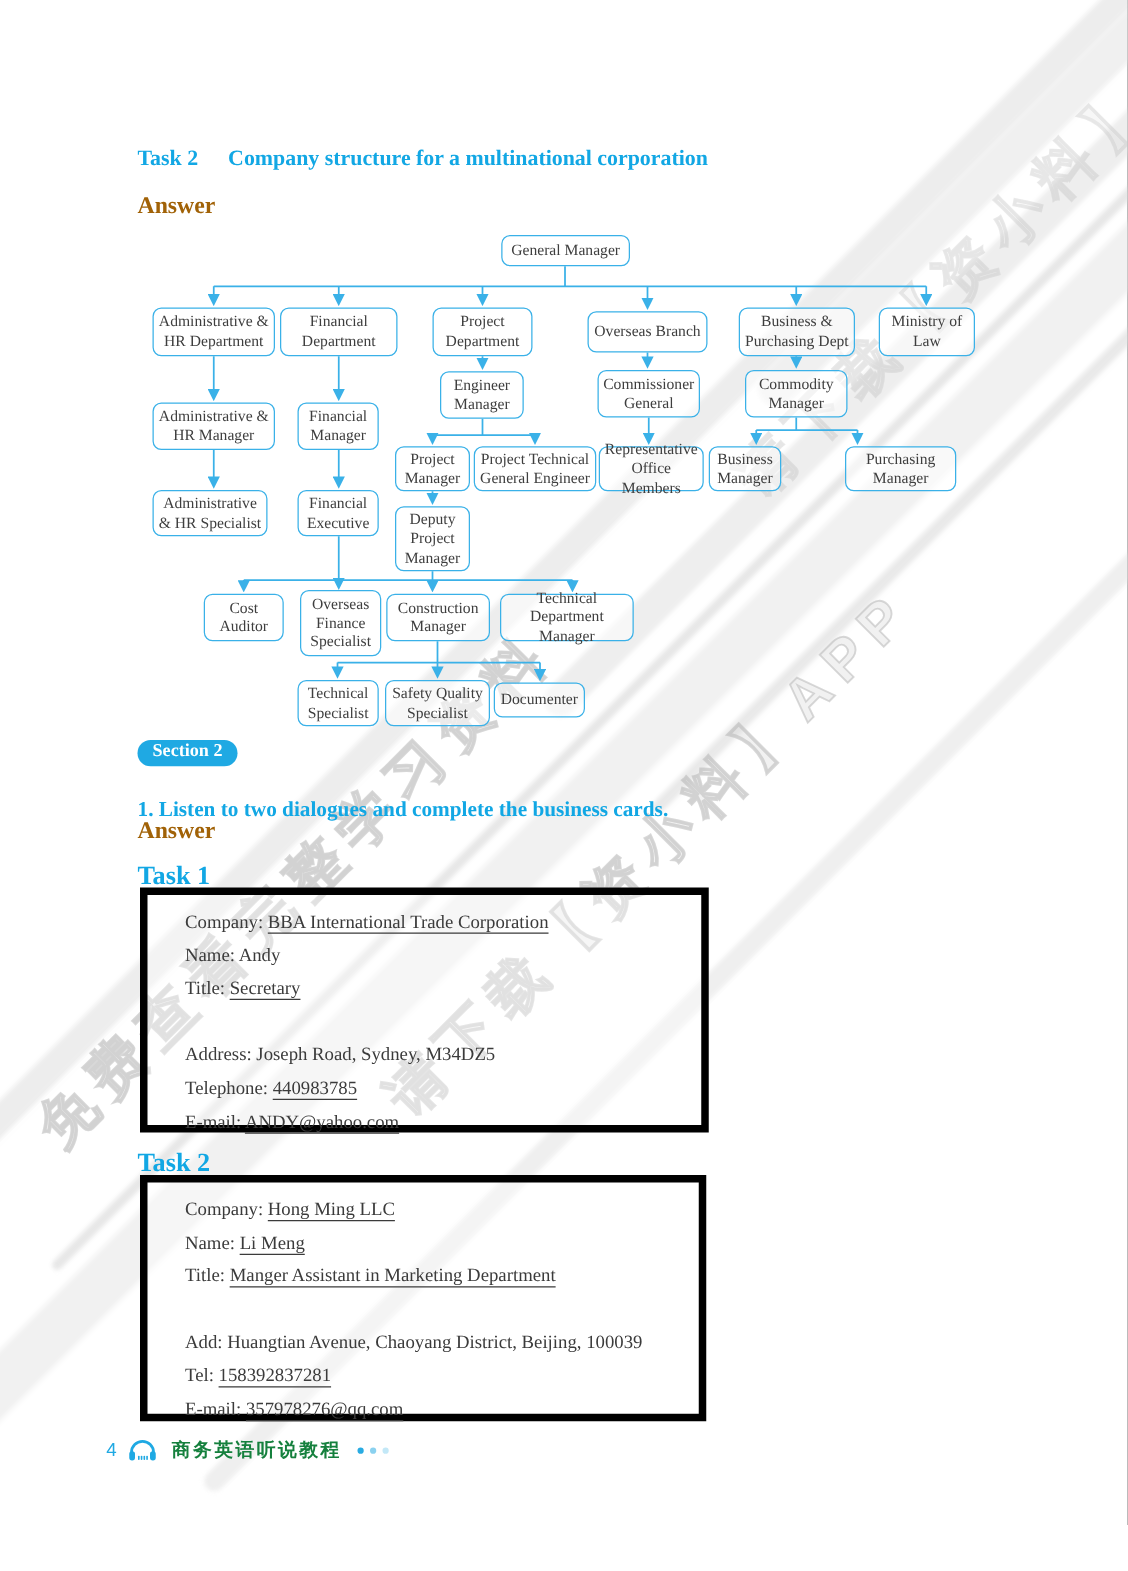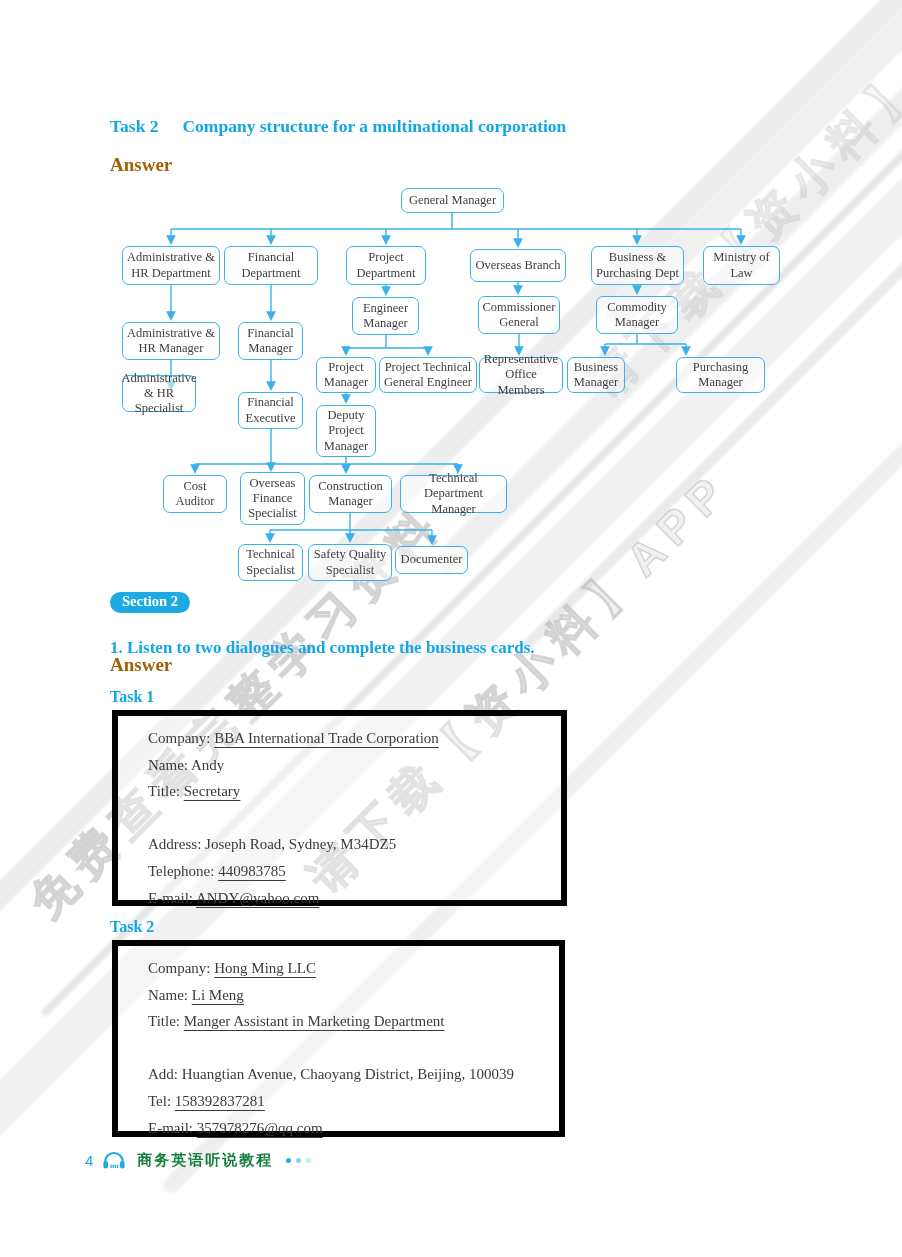--- a/index.html
+++ b/index.html
@@ -12,21 +12,21 @@
            letter-spacing:10px;white-space:nowrap;color:rgba(207,207,207,0.30);
            -webkit-text-stroke:1.5px rgba(184,184,184,0.55);
            transform:rotate(-45deg);transform-origin:0 100%;}
   .wm-text.faint{opacity:.55;}
   
   .content{position:absolute;inset:0;z-index:1;}
   .h-task{position:absolute;left:110px;top:116px;font-size:17.5px;font-weight:bold;color:#12a7e4;}
   .h-task .gap{margin-right:24px;}
   .h-answer{position:absolute;left:110px;font-size:19px;font-weight:bold;color:#a16207;}
   .h-question{position:absolute;left:110px;top:624px;font-size:17px;font-weight:bold;color:#12a7e4;margin-top:14px;}
-  .h-tasklabel{position:absolute;left:110px;font-size:16px;font-weight:bold;color:#12a7e4;}
+  .h-tasklabel{position:absolute;left:110px;font-size:21px;font-weight:bold;color:#12a7e4;}
   .badge{position:absolute;left:110px;top:592px;background:#1fa9e3;color:#fff;font-weight:bold;
          font-size:14.5px;padding:1px 12px 3px 12px;border-radius:11px;}
   
   .chart-svg{position:absolute;left:0;top:0;pointer-events:none;}
   .node{position:absolute;border:1.5px solid #3ab1e8;border-radius:7px;display:flex;align-items:center;
         justify-content:center;text-align:center;font-size:12.5px;line-height:1.22;color:#3e3e3e;
         padding:1px 3px;box-sizing:border-box;background:rgba(255,255,255,0.55);}
   
   .card{position:absolute;border:6px solid #000000;box-sizing:border-box;background:rgba(255,255,255,0.35);
         padding:9px 0 16px 30px;}
@@ -109,21 +109,21 @@
     <div class="node" style="left:224px;top:246px;width:94px;height:39px">Financial Department</div>
     <div class="node" style="left:346px;top:246px;width:80px;height:39px">Project Department</div>
     <div class="node" style="left:470px;top:249px;width:96px;height:33px">Overseas Branch</div>
     <div class="node" style="left:591px;top:246px;width:93px;height:39px">Business &amp; Purchasing Dept</div>
     <div class="node" style="left:703px;top:246px;width:77px;height:39px">Ministry of Law</div>
     <div class="node" style="left:122px;top:322px;width:98px;height:38px">Administrative &amp; HR Manager</div>
     <div class="node" style="left:238px;top:322px;width:65px;height:38px">Financial Manager</div>
     <div class="node" style="left:352px;top:297px;width:67px;height:38px">Engineer Manager</div>
     <div class="node" style="left:478px;top:296px;width:82px;height:38px">Commissioner General</div>
     <div class="node" style="left:596px;top:296px;width:82px;height:38px">Commodity Manager</div>
-    <div class="node" style="left:122px;top:375px;width:74px;height:37px">Administrative &amp; HR Specialist</div>
+    <div class="node" style="left:122px;top:392px;width:92px;height:37px">Administrative &amp; HR Specialist</div>
     <div class="node" style="left:238px;top:392px;width:65px;height:37px">Financial Executive</div>
     <div class="node" style="left:316px;top:357px;width:60px;height:36px">Project Manager</div>
     <div class="node" style="left:379px;top:357px;width:98px;height:36px">Project Technical General Engineer</div>
     <div class="node" style="left:479px;top:357px;width:84px;height:36px">Representative Office Members</div>
     <div class="node" style="left:567px;top:357px;width:58px;height:36px">Business Manager</div>
     <div class="node" style="left:676px;top:357px;width:89px;height:36px">Purchasing Manager</div>
     <div class="node" style="left:316px;top:405px;width:60px;height:52px">Deputy Project Manager</div>
     <div class="node" style="left:163px;top:475px;width:64px;height:38px">Cost Auditor</div>
     <div class="node" style="left:240px;top:472px;width:65px;height:53px">Overseas Finance Specialist</div>
     <div class="node" style="left:309px;top:475px;width:83px;height:38px">Construction Manager</div>

